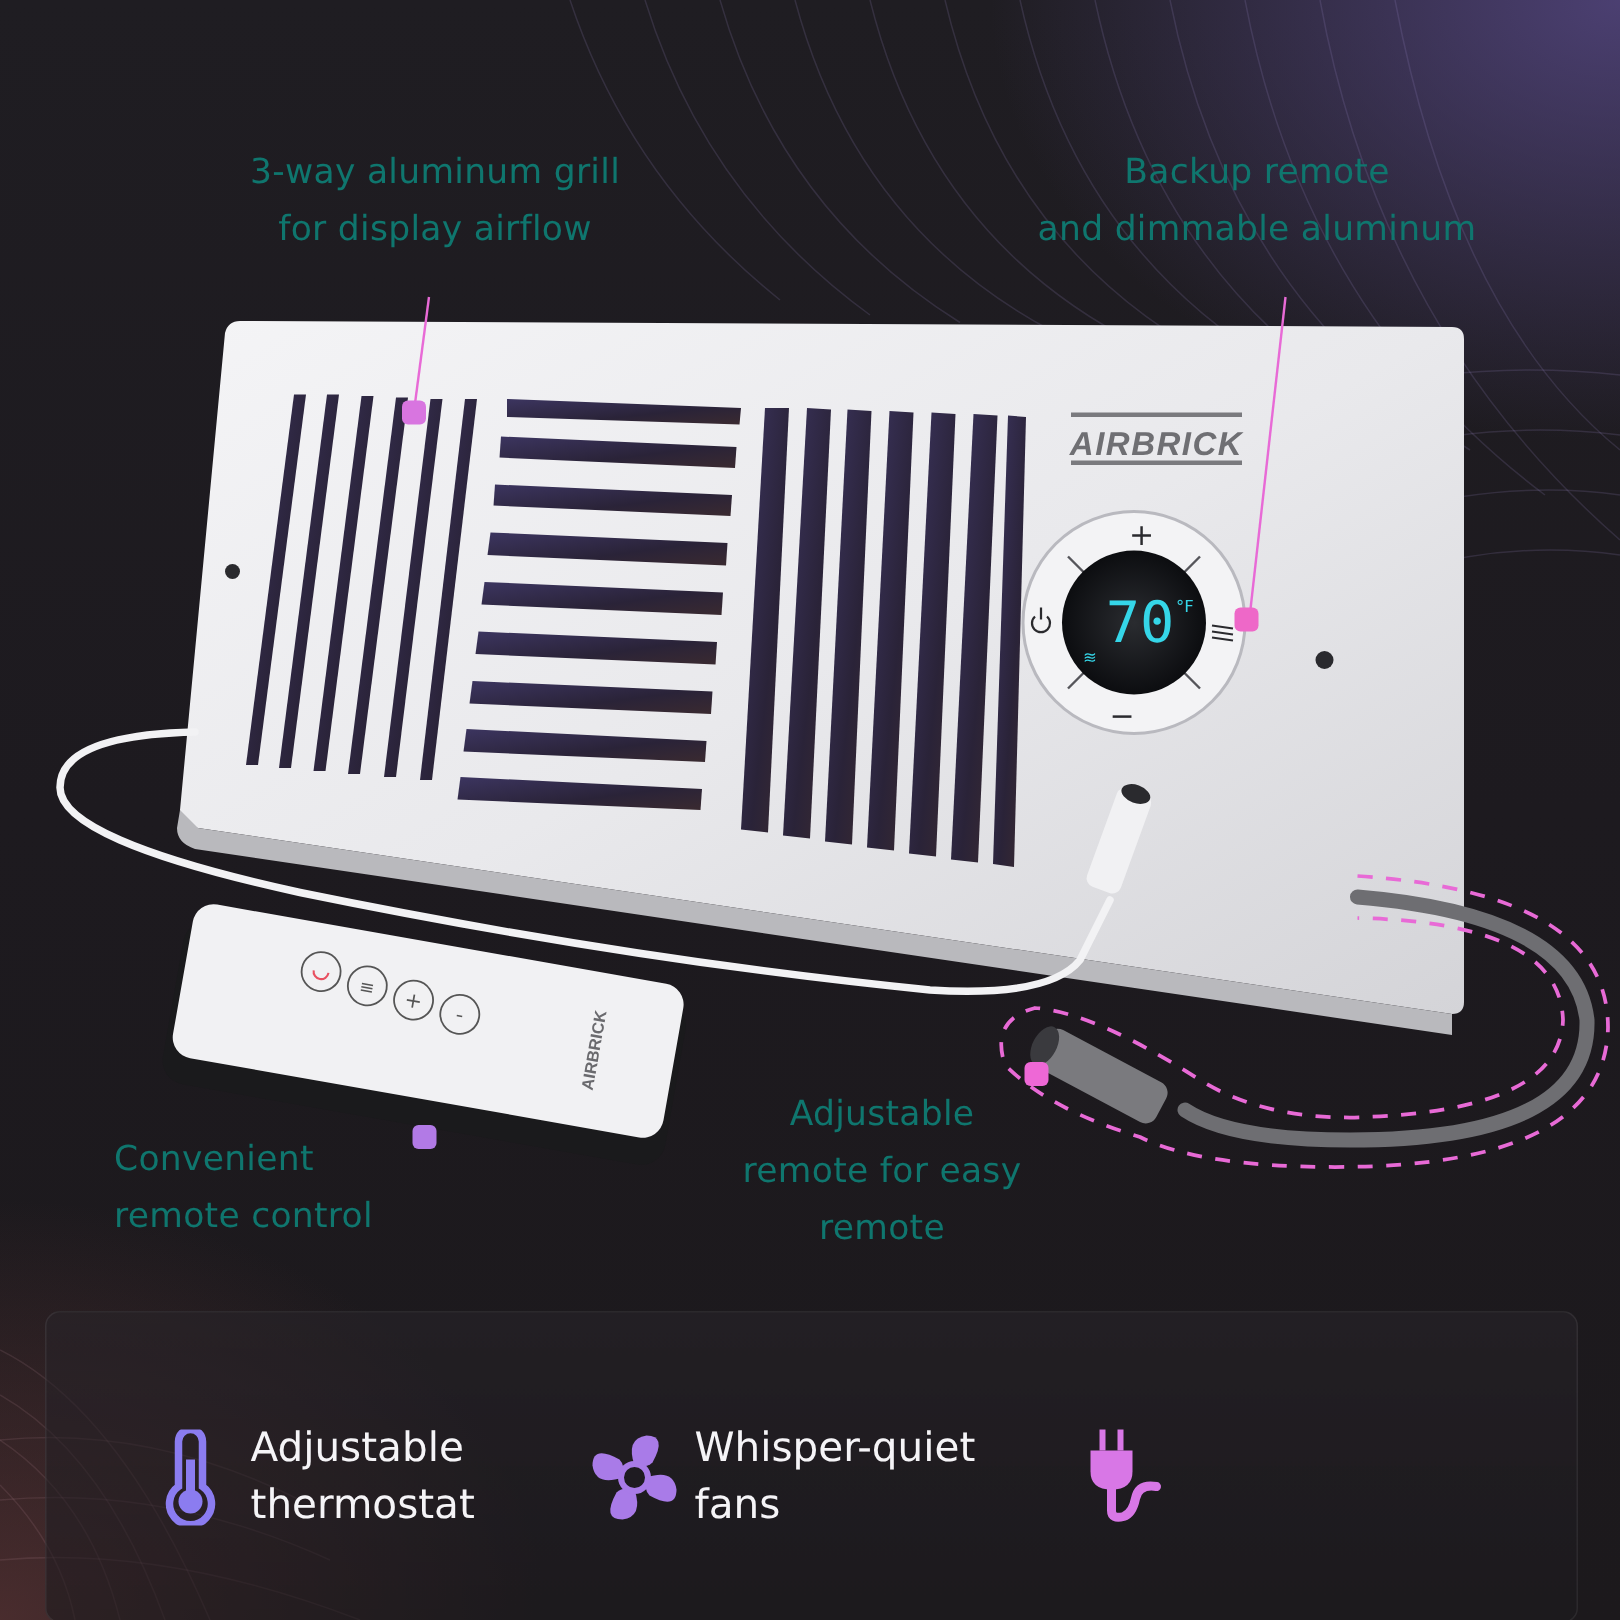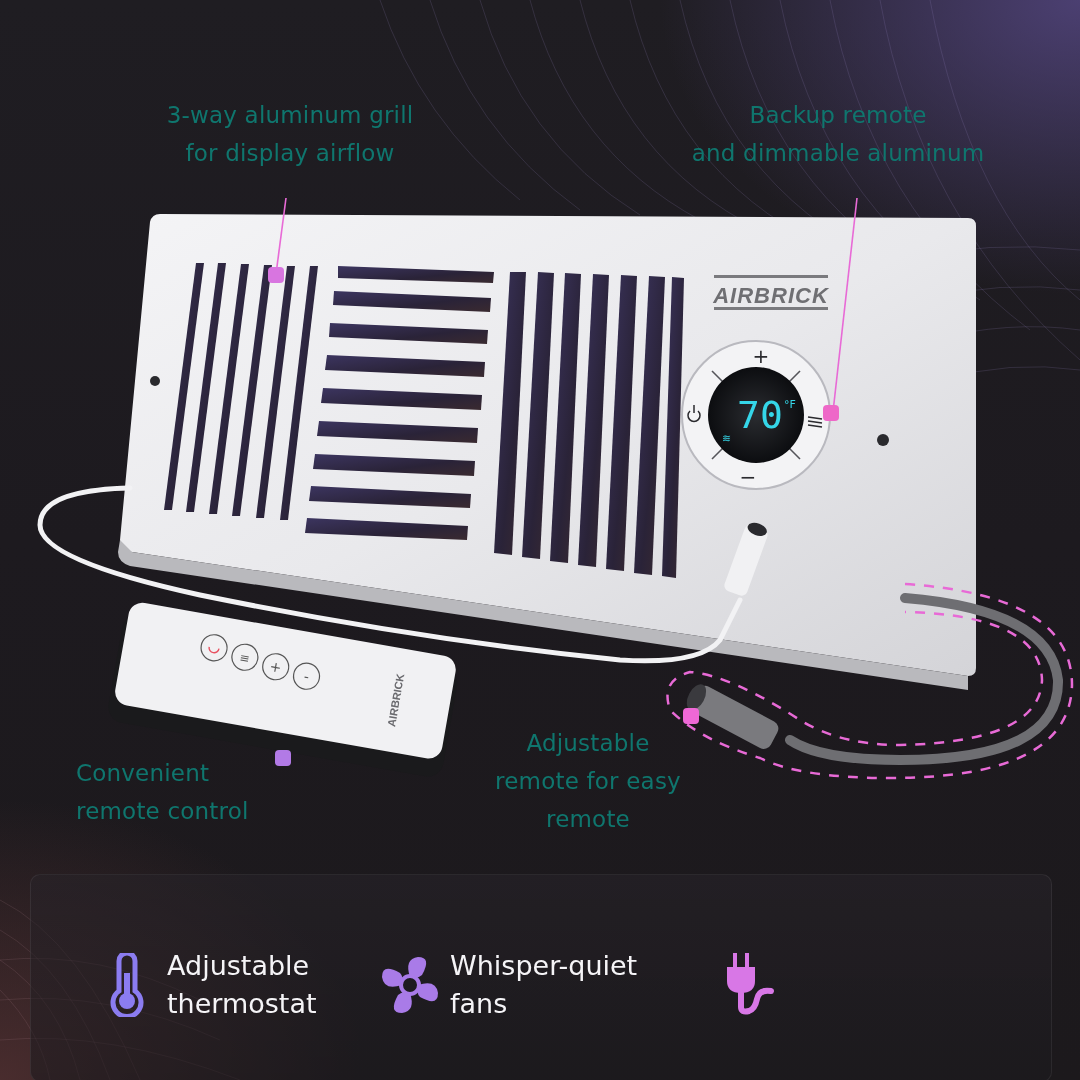--- a/index.html
+++ b/index.html
@@ -208,21 +208,21 @@
         <path d="M12 8 A8 8 0 0 1 28 8 L28 38 A14 14 0 1 1 12 38 Z" fill="none" stroke="#8b7cf0" stroke-width="5"></path>
         <rect x="17" y="20" width="6" height="24" fill="#8b7cf0"></rect>
         <circle cx="20" cy="48" r="8" fill="#8b7cf0"></circle>
       </svg>
     </div>
     <div class="txt">
       <div>Adjustable</div>
       <div>thermostat</div>
     </div>
   </div>
-  <div class="feat" style="left:347px;">
+  <div class="feat" style="left:360px;">
     <div class="ico">
       <svg width="64" height="64" viewBox="0 0 64 64">
         <g fill="#a97be8">
           <path d="M32 24 Q26 6 40 4 Q54 4 44 22 Q40 26 32 24 Z"></path>
           <path d="M40 32 Q58 26 60 40 Q60 54 42 44 Q38 40 40 32 Z"></path>
           <path d="M32 40 Q38 58 24 60 Q10 60 20 42 Q24 38 32 40 Z"></path>
           <path d="M24 32 Q6 38 4 24 Q4 10 22 20 Q26 24 24 32 Z"></path>
         </g>
         <circle cx="32" cy="32" r="9" fill="#1e1b21" stroke="#a97be8" stroke-width="4"></circle>
       </svg>

